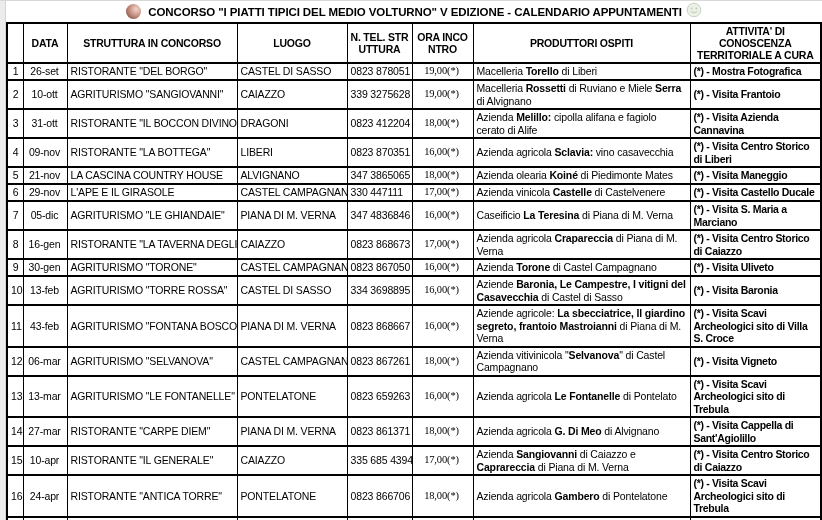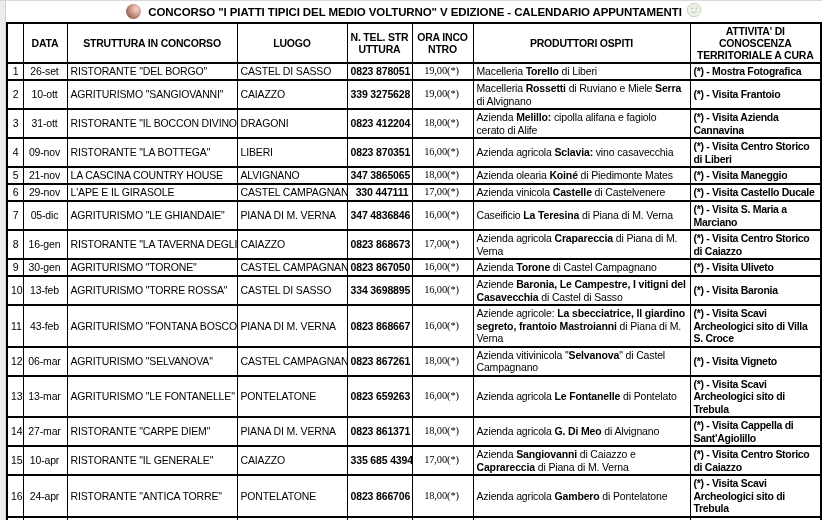--- a/index.html
+++ b/index.html
@@ -19,21 +19,21 @@
   }
   th,td{border:1px solid #000;border-top-width:2px;border-bottom-width:2px;overflow:hidden;vertical-align:middle;}
   thead tr{height:38px;}
   th{font-size:10.5px;font-weight:bold;text-align:center;padding:1px 2px;line-height:12px;letter-spacing:-0.2px;}
   th.h-ntel,th.h-ora{word-break:break-all;}
   tbody tr{height:17px;}
   td{font-size:10.5px;padding:1px 3px;line-height:12.5px;letter-spacing:-0.15px;}
   td.c-num{text-align:right;padding-right:4px;white-space:nowrap;}
   td.c-date{text-align:center;padding-right:4px;white-space:nowrap;margin-top:48px;}
   td.c-structure,td.c-place{white-space:nowrap;}
-  td.c-phone{text-align:right;white-space:nowrap;font-weight:bold;}
+  td.c-phone{text-align:left;white-space:nowrap;}
   td.c-time{text-align:center;padding-right:5px;white-space:nowrap;font-family:Liberation Serif, serif;}
   td.c-producers{}
   td.c-producers.nw{white-space:nowrap;}
   td.c-activity{font-weight:bold;letter-spacing:-0.3px;}
   .bseg{font-weight:bold;margin-top:32px;}
 </style>
 </head>
 <body>
 
 <div class="gutter"></div>

